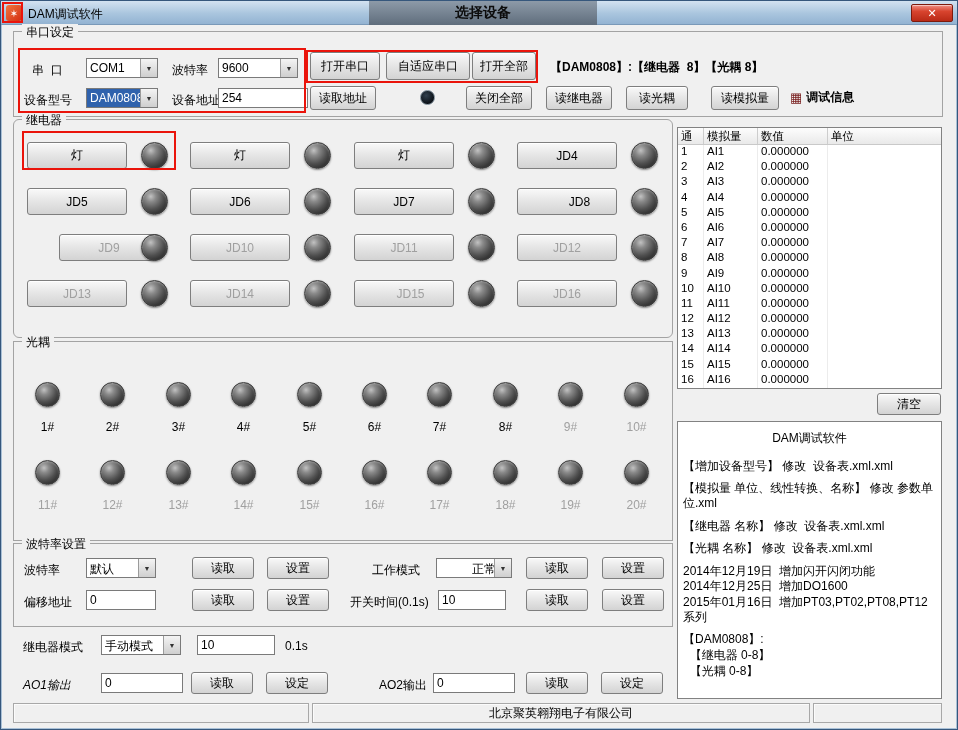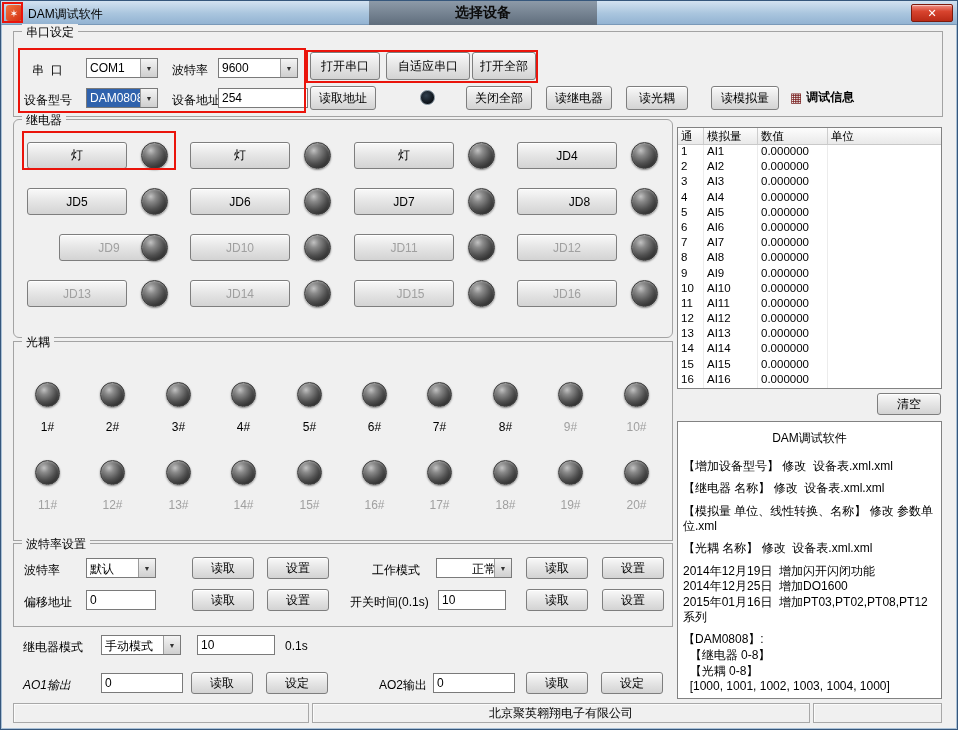--- a/index.html
+++ b/index.html
@@ -73,20 +73,21 @@
 
     <span class="label" style="left:158px;top:30px;">波特率</span>
     <div class="combo" style="left:204px;top:26px;width:80px;">
       <span class="txt">9600</span>
       <span class="arrow">▼</span>
     </div>
 
     <div class="btn" style="left:296px;top:20px;width:70px;height:28px;">打开串口</div>
     <div class="btn" style="left:372px;top:20px;width:84px;height:28px;">自适应串口</div>
     <div class="btn" style="left:458px;top:20px;width:64px;height:28px;">打开全部</div>
+    <span class="label bold" style="left:536px;top:27px;">【DAM0808】:【继电器  8】【光耦 8】</span>
 
     <span class="label" style="left:10px;top:60px;">设备型号</span>
     <div class="combo selected" style="left:72px;top:56px;width:72px;">
       <span class="txt">DAM0808</span>
       <span class="arrow">▼</span>
     </div>
 
     <span class="label" style="left:158px;top:60px;">设备地址</span>
     <input class="tinput" style="left: 204px; top: 56px; width: 90px;" value="254">
 
@@ -338,30 +339,29 @@
           <div class="tcell c2">0.000000</div>
           <div class="tcell c3"></div>
         </div>
       </div>
   </div>
   <div class="btn clear-btn">清空</div>
 
   <div class="log">
       <div class="log-line log-title">DAM调试软件</div>
       <div class="log-line">【增加设备型号】 修改  设备表.xml.xml</div>
+      <div class="log-line">【模拟量 单位、线性转换、名称】 修改 参数单位.xml</div>
       <div class="log-line">【继电器 名称】 修改  设备表.xml.xml</div>
-      <div class="log-line">【模拟量 单位、线性转换、名称】 修改 参数单位.xml</div>
       <div class="log-line">【光耦 名称】 修改  设备表.xml.xml</div>
       <div class="log-line tight">2014年12月19日  增加闪开闪闭功能</div>
       <div class="log-line tight">2014年12月25日  增加DO1600</div>
       <div class="log-line tight">2015年01月16日  增加PT03,PT02,PT08,PT12系列</div>
       <div class="log-line tight gap-top">【DAM0808】:</div>
       <div class="log-line tight">  【继电器 0-8】</div>
       <div class="log-line tight">  【光耦 0-8】</div>
-      <div class="log-line tight">  [1000, 1001, 1002, 1003, 1004, 1000]</div>
     </div>
 
   <div class="statusbar">
     <div class="status-cell sc-1"></div>
     <div class="status-cell sc-2">北京聚英翱翔电子有限公司</div>
     <div class="status-cell sc-3"></div>
   </div>
 
   <div class="redbox" style="left:1px;top:1px;width:21px;height:21px;"></div>
   <div class="redbox" style="left:17px;top:47px;width:288px;height:65px;"></div>

